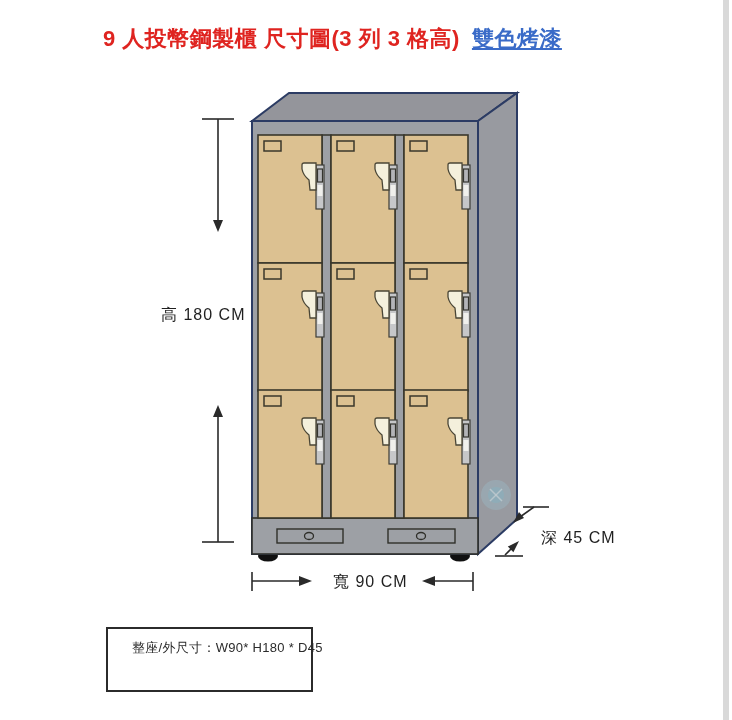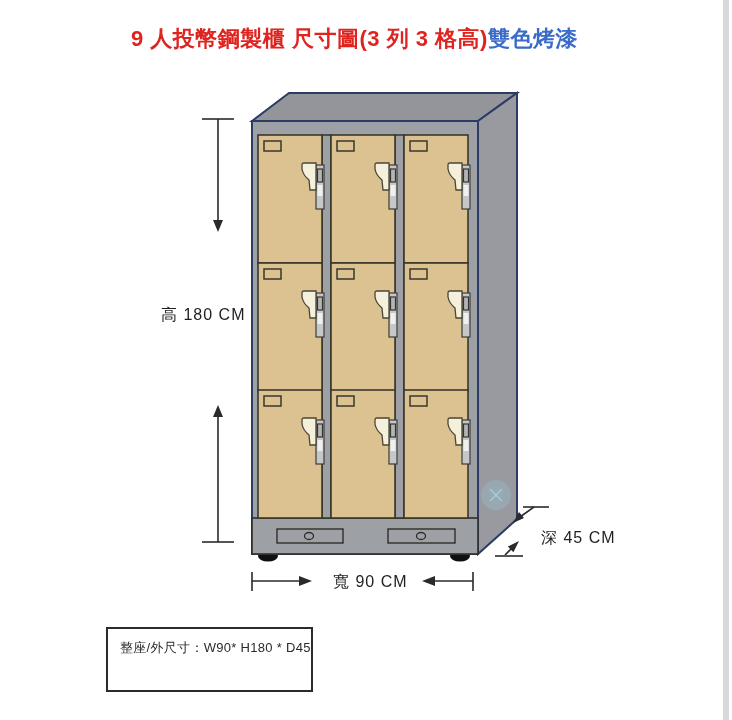--- a/index.html
+++ b/index.html
@@ -1,22 +1,22 @@
 <!DOCTYPE html>
 <html style="--title-red: #df2420; --title-blue: #3a6bc8; --door: #dcc191; --door-outline: #3a372b; --frame: #9da0a5; --top-face: #94959b; --side-face: #989aa0; --navy: #2c3c64; --cream: #f4f0dc; --lock-gray: #c6c7c9; --dim: #2a2a2a; --foot: #101010; --watermark: #9fd8e8; --scroll: #d9d9d9;"><head>
 <meta charset="utf-8">
 <style>
   html,body{margin:0;padding:0;background:#fff;}
   .page{position:relative;width:732px;height:720px;background:#ffffff;overflow:hidden;
         font-family:"Liberation Sans",sans-serif;}
   
   .title{position:absolute;left:103px;top:24px;font-size:22px;font-weight:bold;
          white-space:nowrap;letter-spacing:0.5px;}
-  .title-main{color:var(--title-red,#df2420);margin-left:28px;}
-  .title-suffix{color:var(--title-blue,#3a6bc8);margin-left:0;}
+  .title-main{color:var(--title-red,#df2420);}
+  .title-suffix{color:var(--title-blue,#3a6bc8);margin-left:12px;text-decoration:underline;}
   
   svg{position:absolute;left:0;top:0;}
   .face-top{fill:var(--top-face,#94959b);stroke:var(--navy,#2c3c64);stroke-width:2;}
   .face-side{fill:var(--side-face,#989aa0);stroke:var(--navy,#2c3c64);stroke-width:2;}
   .front{fill:var(--frame,#9da0a5);stroke:var(--navy,#2c3c64);stroke-width:2;}
   .base{fill:var(--frame,#9da0a5);stroke:#2f2f2a;stroke-width:1.6;}
   .vent{fill:var(--frame,#9da0a5);stroke:#2f2f2a;stroke-width:1.4;}
   .vent-hole{fill:var(--frame,#9da0a5);stroke:#2f2f2a;stroke-width:1.3;}
   .divider{fill:var(--frame,#9da0a5);stroke:#33332b;stroke-width:1.5;}
   .door{fill:var(--door,#dcc191);stroke:var(--door-outline,#3a372b);stroke-width:1.6;}
@@ -26,21 +26,21 @@
   .lock-patch{fill:#f0f0ec;}
   .lock-handle{fill:var(--cream,#f4f0dc);stroke:#4a4636;stroke-width:1.3;}
   .foot{fill:var(--foot,#101010);}
   .dim-line{stroke:var(--dim,#2a2a2a);stroke-width:1.6;fill:none;}
   .dim-arrow{fill:var(--dim,#2a2a2a);stroke:none;}
   .dim-label{fill:#1f1f1f;font-size:16px;letter-spacing:1px;
              font-family:"Liberation Sans",sans-serif;}
   
   .spec-box{position:absolute;left:106px;top:627px;width:207px;height:65px;
             box-sizing:border-box;border:2px solid #2b2b2b;background:#fff;
-            padding:10px 0 0 12px;color:#2b2b2b;font-size:13px;letter-spacing:0.3px;}
+            padding:10px 0 0 24px;color:#2b2b2b;font-size:13px;letter-spacing:0.3px;}
   .spec-box p{margin:0 0 6px 0;white-space:nowrap;}
   
   .scroll-strip{position:absolute;left:723px;top:0;width:6px;height:720px;
                 background:var(--scroll,#d9d9d9);}
 </style>
 </head>
 <body>
 
 <div class="page">
 

